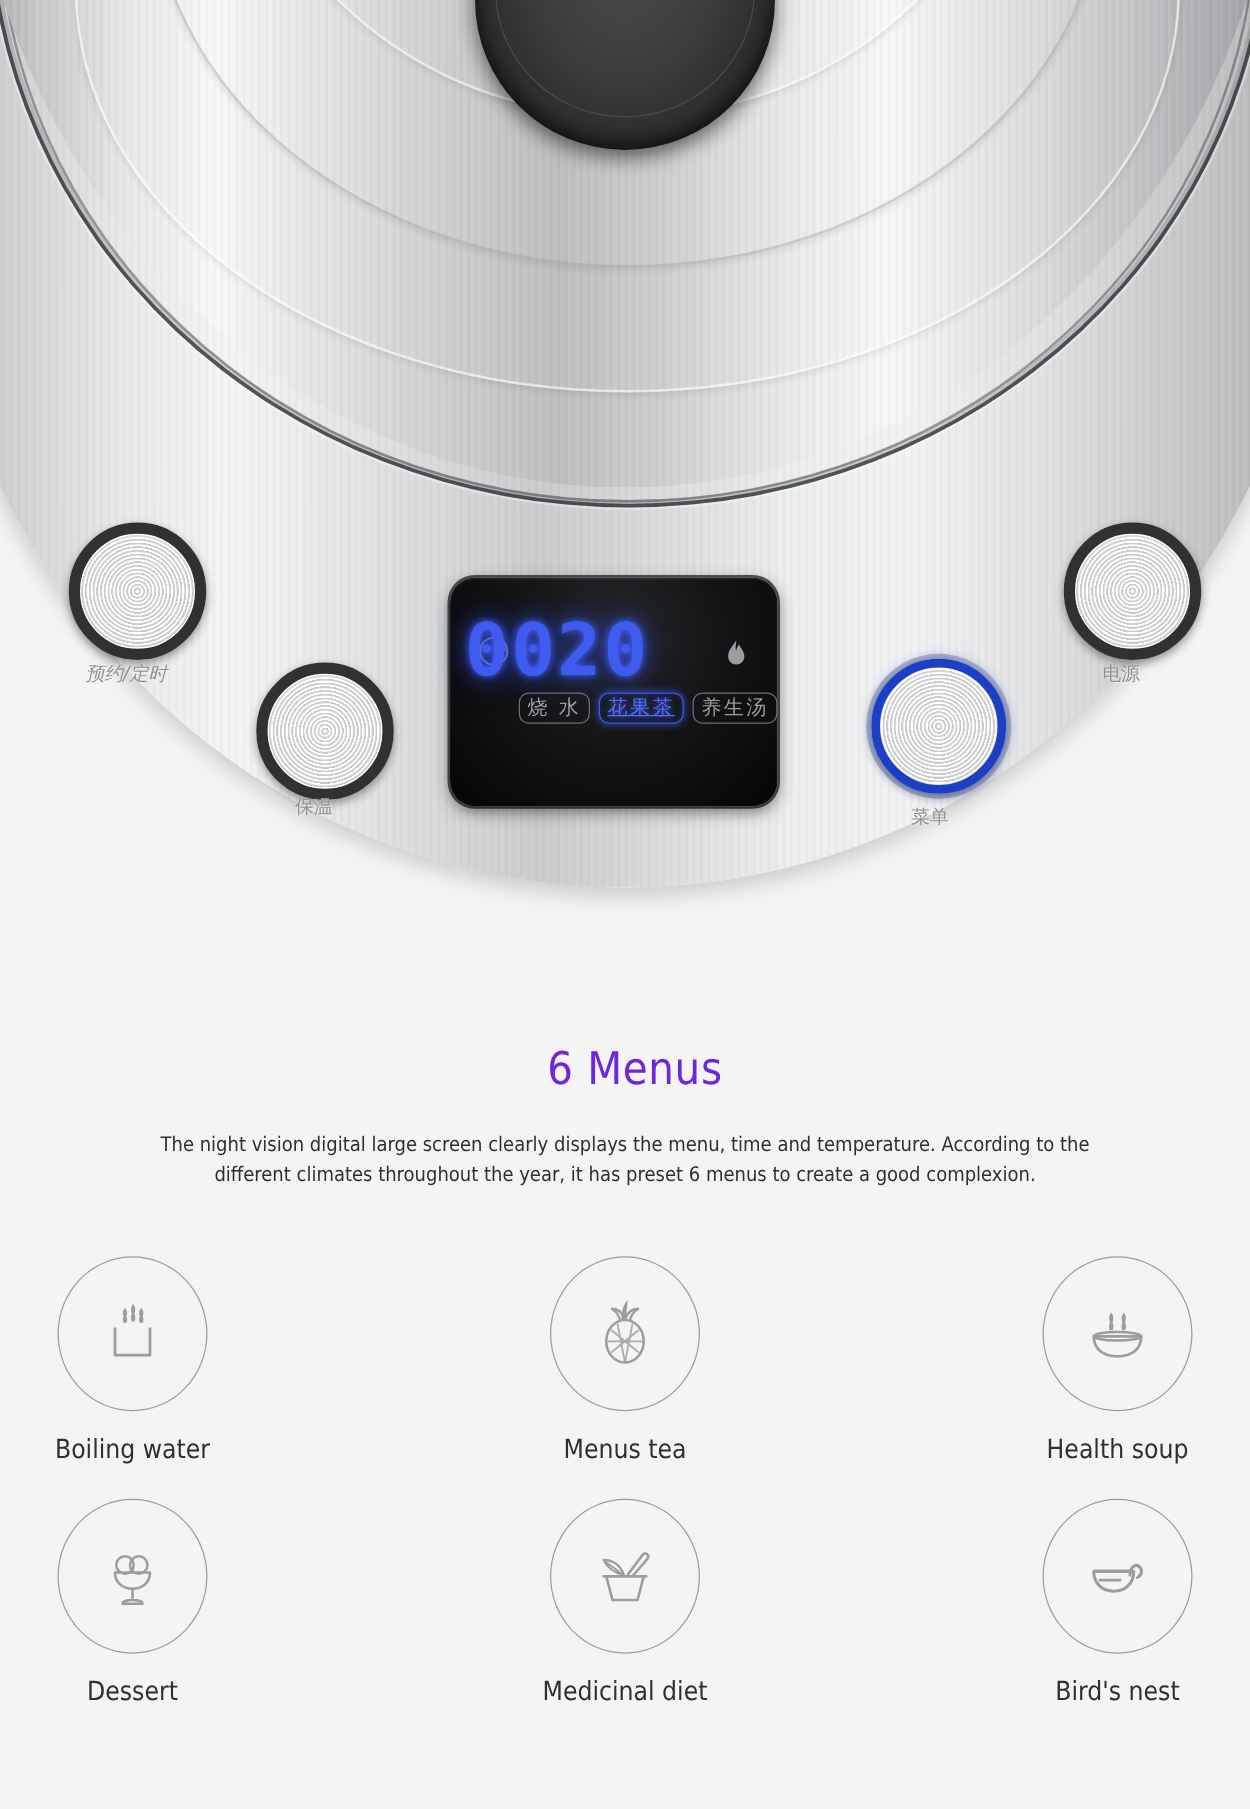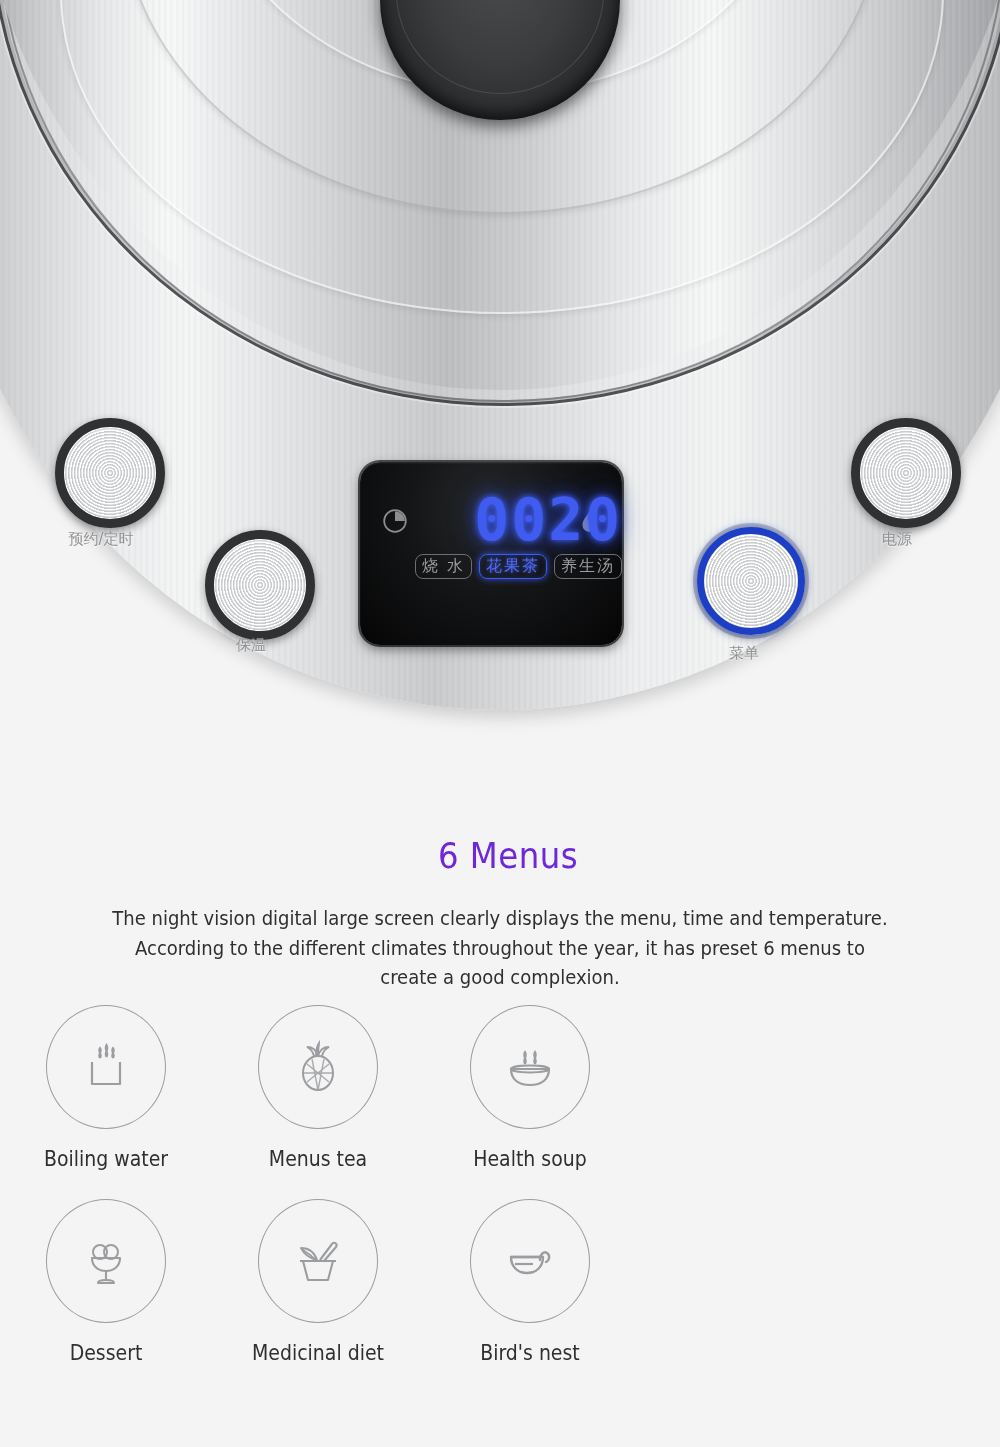--- a/index.html
+++ b/index.html
@@ -135,21 +135,21 @@
     border-radius:20px;
     background:
       radial-gradient(ellipse at 50% 25%, #26282a 0%, #141516 45%, #050506 100%);
     box-shadow:
       0 4px 12px rgba(0,0,0,0.5),
       inset 0 1px 2px rgba(255,255,255,0.12),
       0 0 0 2px rgba(45,47,49,0.8);
   }
   .digits{
     position:absolute;left:0;right:0;top:24px;
-    text-align:right;
+    text-align:left;
     font-family:"DejaVu Sans Mono","Liberation Mono", monospace;
     font-size:58px;font-weight:bold;
     letter-spacing:2px;
     color:#3f5bf0;
     text-shadow:
       0 0 6px rgba(70,100,255,0.95),
       0 0 16px rgba(50,80,240,0.75),
       0 0 30px rgba(40,70,220,0.45);
     margin-left: 12px;
   }
@@ -174,46 +174,47 @@
     padding:3px 6px 4px;
     letter-spacing:2px;
     line-height:1;
     white-space:nowrap;
   }
   .chip.active{
     border-color:#3f5bf0;
     color:#4f6bff;
     box-shadow:0 0 7px rgba(60,90,245,0.85), inset 0 0 5px rgba(50,80,230,0.35);
     text-shadow:0 0 5px rgba(70,100,255,0.9);
+    text-decoration:underline;
   }
 
   
   .copy{
     position:absolute;left:0;top:760px;width:1000px;
     text-align:center;
   }
   .headline{
     font-size:36px;font-weight:normal;color:#6d28d9;
     margin:75px 0 0 16px;
     letter-spacing:0.5px;
     font-family:"DejaVu Sans Condensed","Liberation Sans", sans-serif;
   }
   .para{
     margin:28px auto 12px;width:790px;
-    font-size:20px;line-height:1.48;color:#2f2f31;
+    font-size:16px;line-height:1.48;color:#2f2f31;
     font-family:"DejaVu Sans Condensed","Liberation Sans", sans-serif;
     text-align:center;
   }
 
   
   .grid{
     position:absolute;left:0;top:1005px;width:1000px;
   }
   .grid-row{
-    display:flex;justify-content:flex-start;gap:0;
+    display:flex;justify-content:space-between;gap:0;
     margin-bottom:10px;
   }
   .cell{width:212px;text-align:center;}
   .circle{
     width:118px;height:122px;margin:0 auto;
     border-radius:50%;
     border:1.6px solid #9b9da0;
     display:flex;align-items:center;justify-content:center;
   }
   .cell-label{
@@ -232,21 +233,21 @@
   <div class="seam2"></div>
 
   <div class="body-kettle"></div>
   <div class="lidring r1"></div>
   <div class="lidring r2"></div>
   <div class="lidring r3"></div>
 
   <div class="knob"></div>
 
   <div class="btn dark-ring" style="left:55px;top:418px;width:92px;height:92px;"></div>
-  <div class="btn-label" style="left:41px;top:530px;width:120px;">预约/定时</div>
+  <div class="btn-label" style="left:41px;top:530px;width:120px;font-style:italic;">预约/定时</div>
 
   <div class="btn dark-ring" style="left:205px;top:530px;width:92px;height:92px;"></div>
   <div class="btn-label" style="left:191px;top:636px;width:120px;">保温</div>
 
   <div class="btn blue-ring" style="left:697px;top:527px;width:94px;height:94px;"></div>
   <div class="btn-label" style="left:684px;top:644px;width:120px;">菜单</div>
 
   <div class="btn dark-ring" style="left:851px;top:418px;width:92px;height:92px;"></div>
   <div class="btn-label" style="left:837px;top:530px;width:120px;">电源</div>
 

